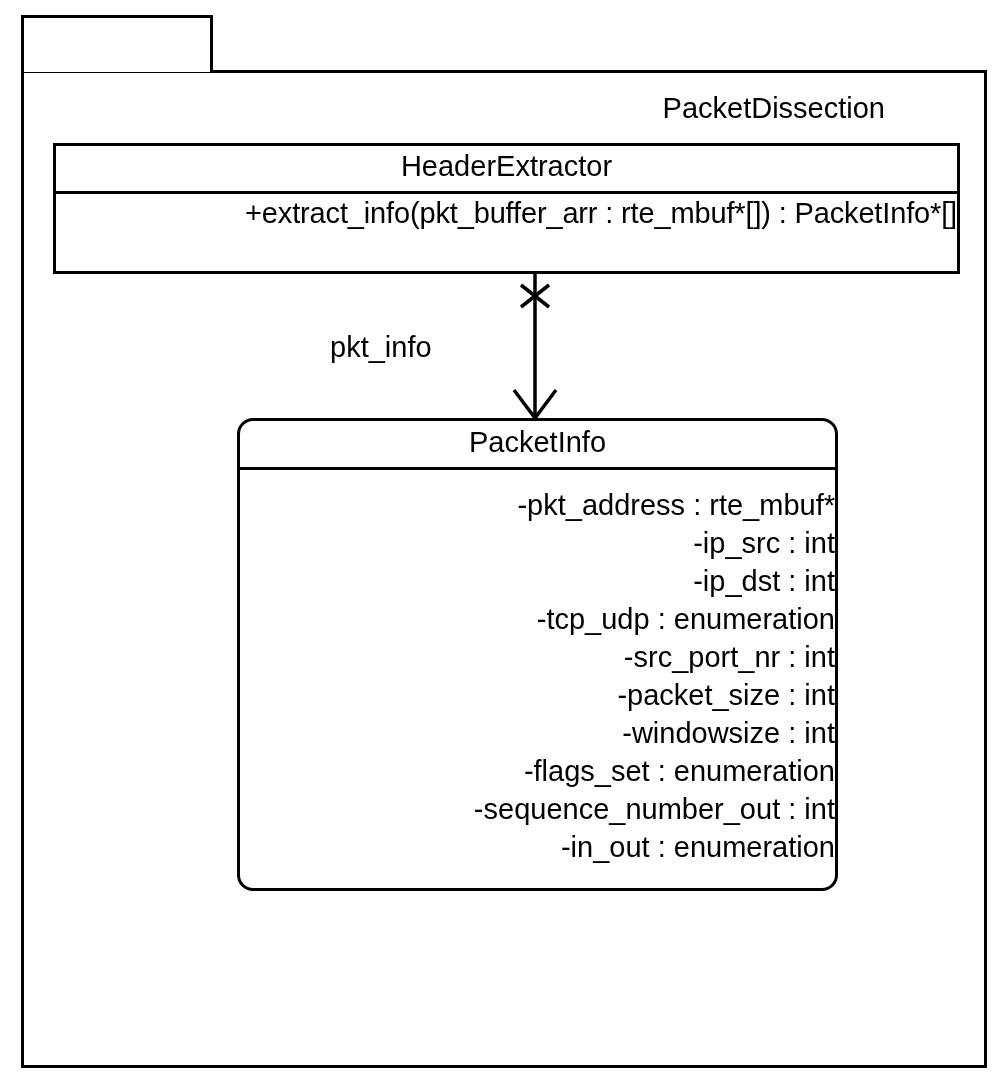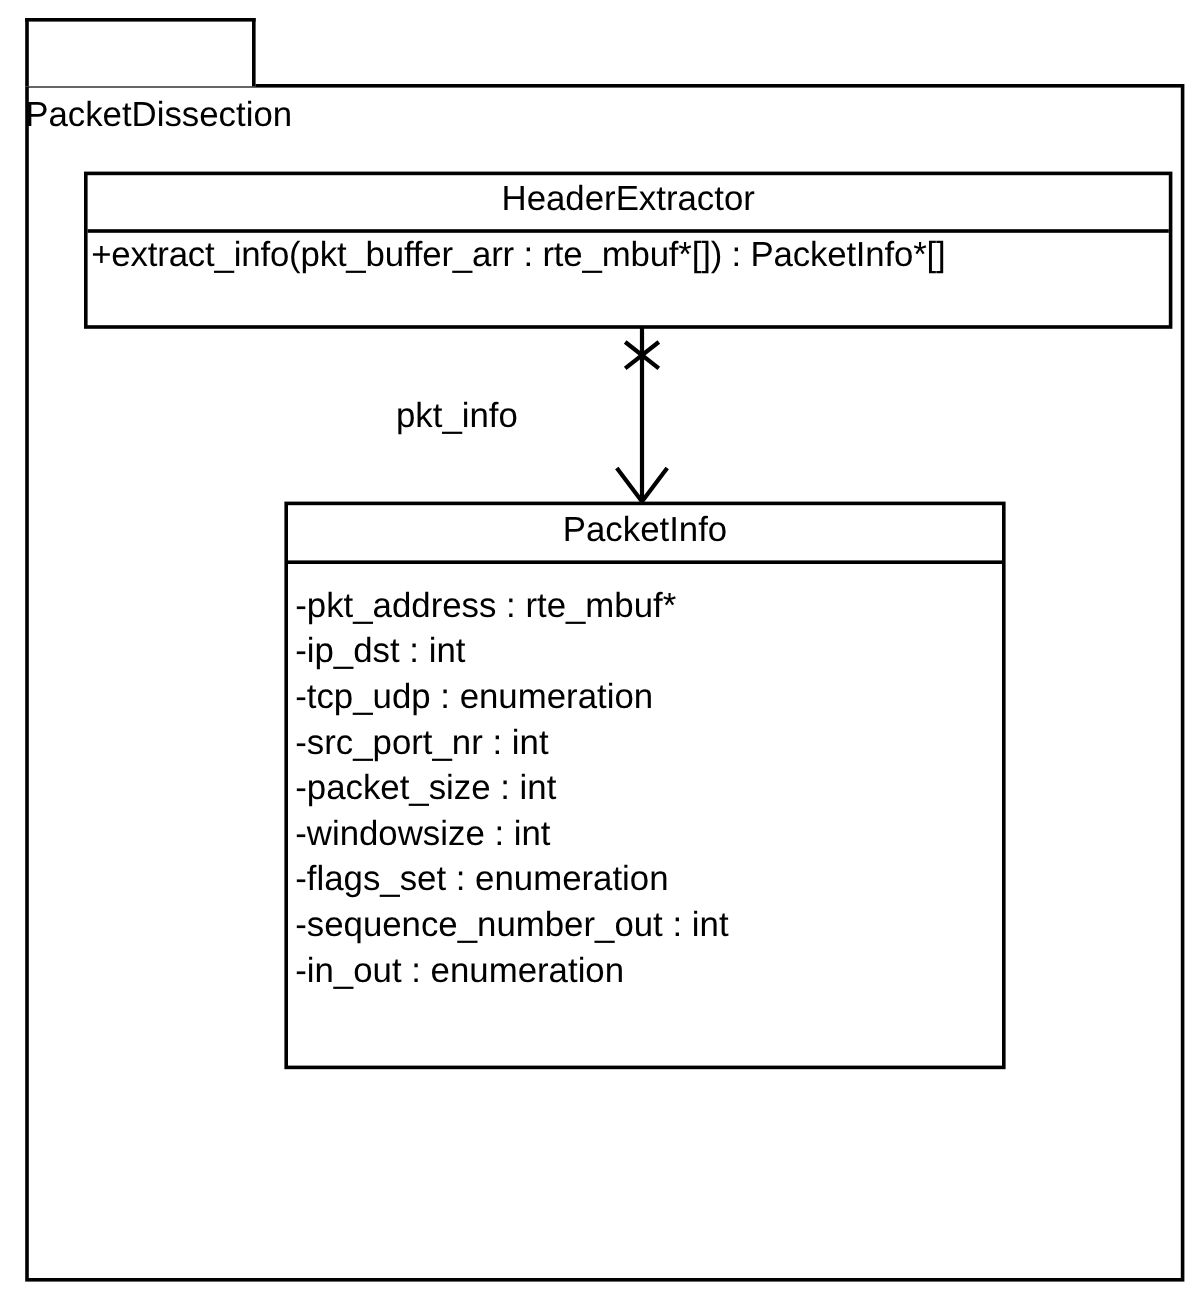--- a/index.html
+++ b/index.html
@@ -42,23 +42,23 @@
     width: 966px;
     height: 998px;
     border: 3px solid #000;
     box-sizing: border-box;
     background: #fff;
     z-index: 1;
   }
   .pkg-title {
     position: absolute;
     left: 21px;
-    top: 78px;
+    top: 90px;
     width: 864px;
-    text-align: left;
+    text-align: right;
     font-size: 29px;
     line-height: 36px;
     white-space: nowrap;
     z-index: 3;
   }
 
   
   .uml-class {
     position: absolute;
     border: 3px solid #000;
@@ -70,53 +70,54 @@
     text-align: center;
     font-size: 29px;
     line-height: 38px;
     padding: 2px 4px 1px 4px;
     border-bottom: 3px solid #000;
     white-space: nowrap;
     overflow: hidden;
   }
   .uml-compartment {
     padding: 0;
+    text-align: right;
   }
   .uml-member {
     font-size: 29px;
     line-height: 38px;
     height: 38px;
     padding-left: 6px;
     white-space: nowrap;
     overflow: hidden;
   }
 
   
   #header-extractor {
     left: 53px;
     top: 143px;
     width: 907px;
     height: 131px;
-    margin-left: 17px;
   }
   #header-extractor .uml-class-name {
     height: 42px;
     line-height: 37px;
   }
   #header-extractor .uml-member {
     padding-left: 3px;
     letter-spacing: -0.15px;
   }
 
   
   #packet-info {
     left: 237px;
     top: 418px;
     width: 601px;
     height: 473px;
+    border-radius: 16px;
   }
   #packet-info .uml-class-name {
     height: 43px;
     line-height: 38px;
   }
   #packet-info .uml-compartment {
     padding-top: 16px;
   }
 
   
@@ -170,20 +171,21 @@
 
     <polyline points="54,124 75,152 96,124" fill="none" stroke="#000000" stroke-width="3.5" stroke-linecap="butt" stroke-linejoin="miter"></polyline>
   </svg>
 
   <div class="assoc-label">pkt_info</div>
 
   <div class="uml-class" id="packet-info">
     <div class="uml-class-name">PacketInfo</div>
     <div class="uml-compartment" id="packet-info-attrs">
         <div class="uml-member">-pkt_address : rte_mbuf*</div>
+        <div class="uml-member">-ip_src : int</div>
         <div class="uml-member">-ip_dst : int</div>
         <div class="uml-member">-tcp_udp : enumeration</div>
         <div class="uml-member">-src_port_nr : int</div>
         <div class="uml-member">-packet_size : int</div>
         <div class="uml-member">-windowsize : int</div>
         <div class="uml-member">-flags_set : enumeration</div>
         <div class="uml-member">-sequence_number_out : int</div>
         <div class="uml-member">-in_out : enumeration</div>
       </div>
   </div>

